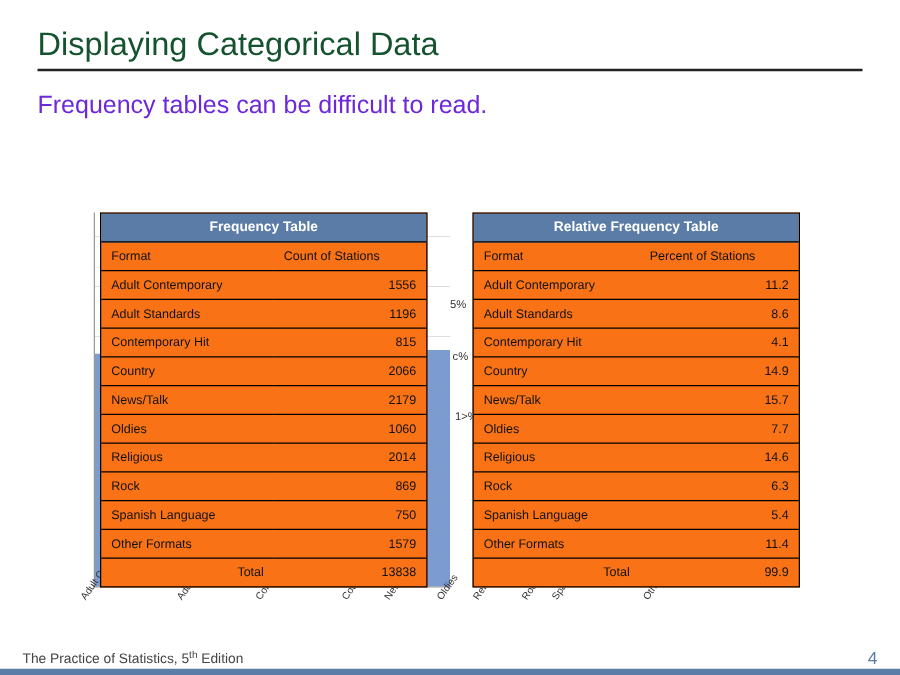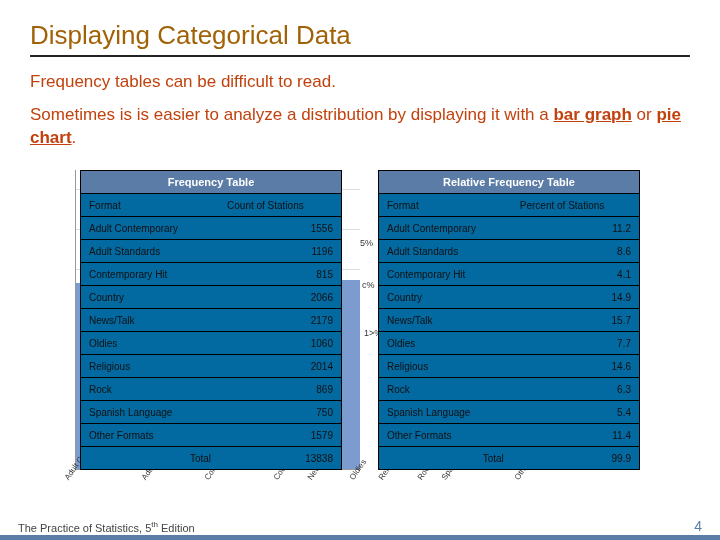--- a/index.html
+++ b/index.html
@@ -5,25 +5,25 @@
   * { box-sizing: border-box; margin: 0; padding: 0; }
   body {
     width: 720px; height: 540px;
     font-family: Arial, Helvetica, sans-serif;
     background: #fff;
     position: relative;
     overflow: hidden;
   }
   .slide { padding: 20px 30px 0 30px; }
   .title {
-    font-size: 26px; font-weight: 400; color: #a16207;
+    font-size: 26px; font-weight: 400; color: #14532d;
     border-bottom: 2px solid #222; padding-bottom: 4px;
     margin-bottom: 14px;
   }
-  .body-text { font-size: 17px; line-height: 1.35; color: #c2410c; margin-bottom: 10px; }
+  .body-text { font-size: 20px; line-height: 1.35; color: #6d28d9; margin-bottom: 10px; }
   .body-text b { font-weight: 700; }
   .body-text .u { text-decoration: underline; }
 
   .bg-charts {
     position: absolute; left: 30px; right: 30px; top: 170px; bottom: 40px;
     z-index: 0;
   }
   .bg-barchart, .bg-piechart { position: absolute; top: 0; bottom: 0; }
   .bg-barchart { left: 0; width: 50%; }
   .bg-piechart { right: 0; width: 50%; }
@@ -46,21 +46,21 @@
   .bg-barchart .xaxis span { flex: 1; transform: rotate(-55deg); transform-origin: left center; white-space: nowrap; }
   .bg-piechart { font-size: 9px; color: #333; }
   .bg-piechart .slice-lbl { position: absolute; }
   .bg-piechart svg { position: absolute; top: 30px; left: 20px; }
 
   .tables {
     position: absolute; top: 170px; left: 0; right: 0;
     display: flex; justify-content: center; gap: 36px;
     z-index: 2;
   }
-  .tbl-wrap { width: 262px; background: #0369a1; border: 1.5px solid #000; }
+  .tbl-wrap { width: 262px; background: #f97316; border: 1.5px solid #000; }
   .tbl-title {
     background: #5b7ca6; color: #fff; font-size: 11px; font-weight: 700;
     text-align: center; padding: 5px 0; border-bottom: 1.5px solid #000;
   }
   table { width: 100%; border-collapse: collapse; padding-left: 20px; }
   th, td {
     font-size: 10px; padding: 5.5px 8px; border-bottom: 1px solid #000;
     color: #111;
   }
   tr:last-child td { border-bottom: none; text-align: right; }
@@ -81,23 +81,20 @@
   }
   .footer sup { font-size: 8px; }
   .pagenum { color: #5b7ca6; font-size: 14px; }
 </style>
 </head>
 <body>
 
 <div class="slide">
   <h1 class="title">Displaying Categorical Data</h1>
   <p class="body-text">Frequency tables can be difficult to read.</p>
-  <p class="body-text">
-    <span>Sometimes is is easier to analyze a distribution by displaying it with a </span><b class="u">bar graph</b><span> or </span><b class="u">pie chart</b><span>.</span>
-  </p>
 </div>
 
 <div class="bg-charts">
   <div class="bg-barchart">
     <div class="bars" id="bars">
         <div class="bar" style="height: 62.24%;"></div>
         <div class="bar" style="height: 47.84%;"></div>
         <div class="bar" style="height: 22.76%;"></div>
         <div class="bar" style="height: 82.64%;"></div>
         <div class="bar" style="height: 87.16%;"></div>

